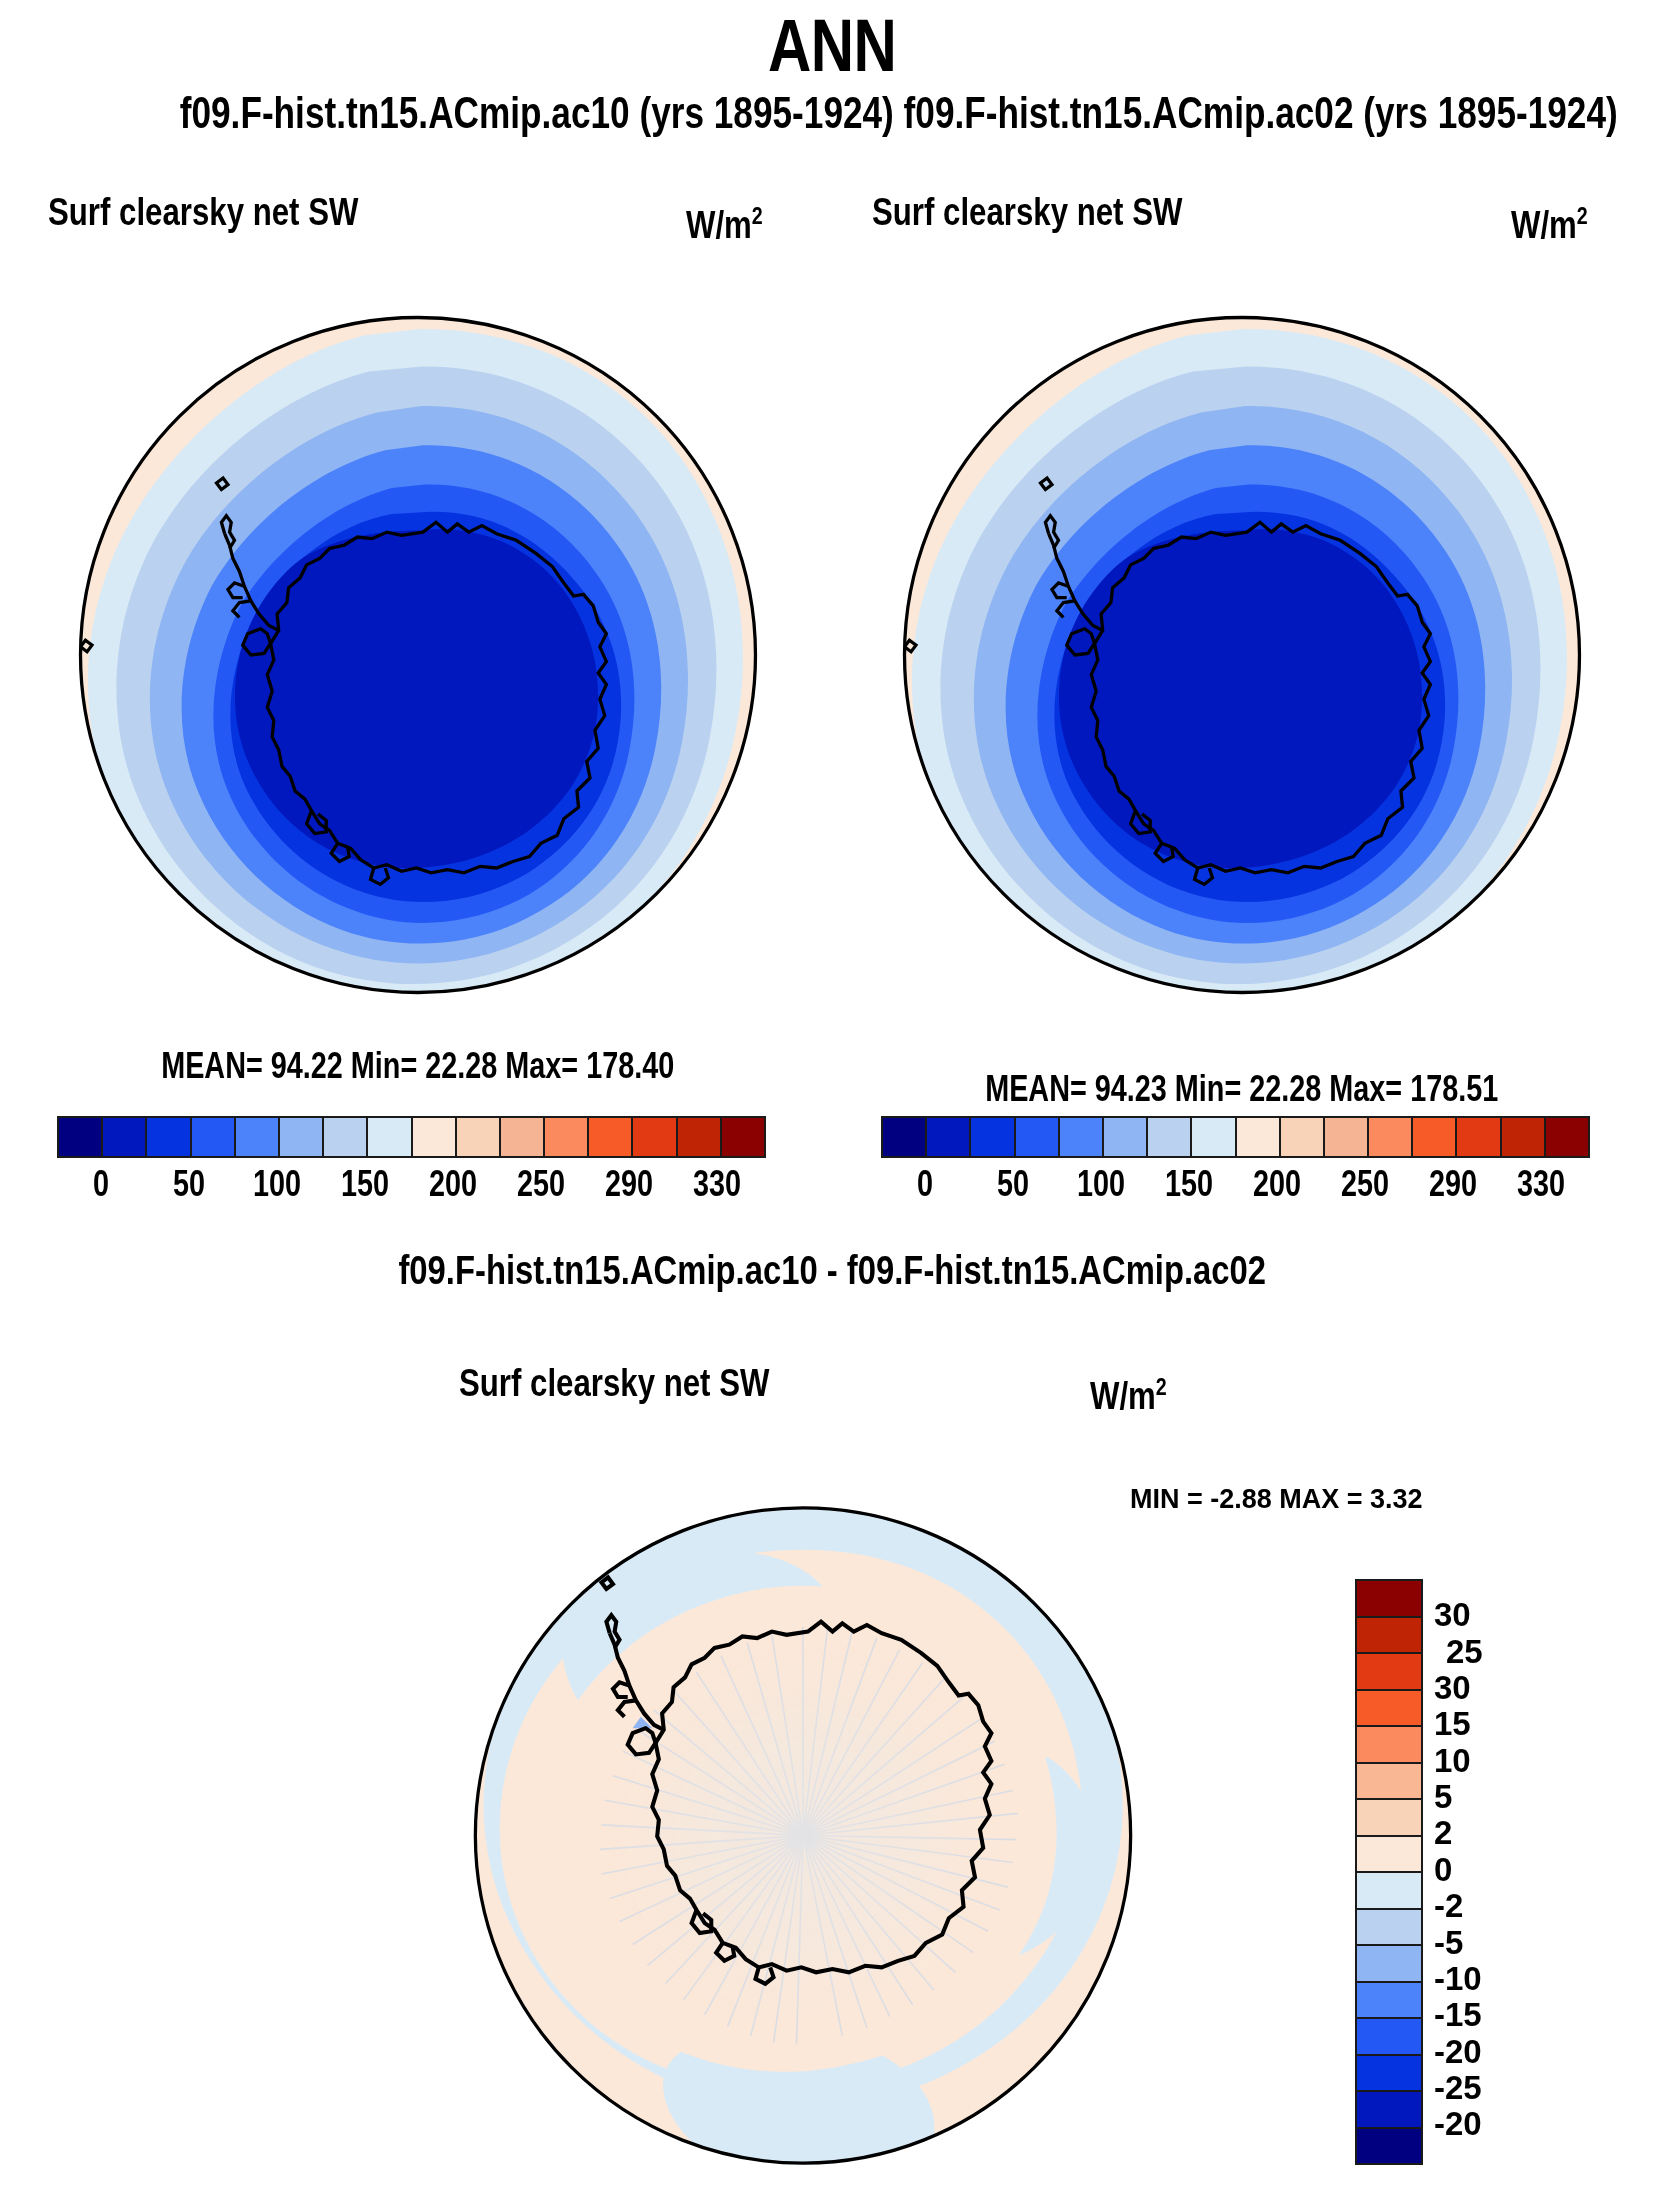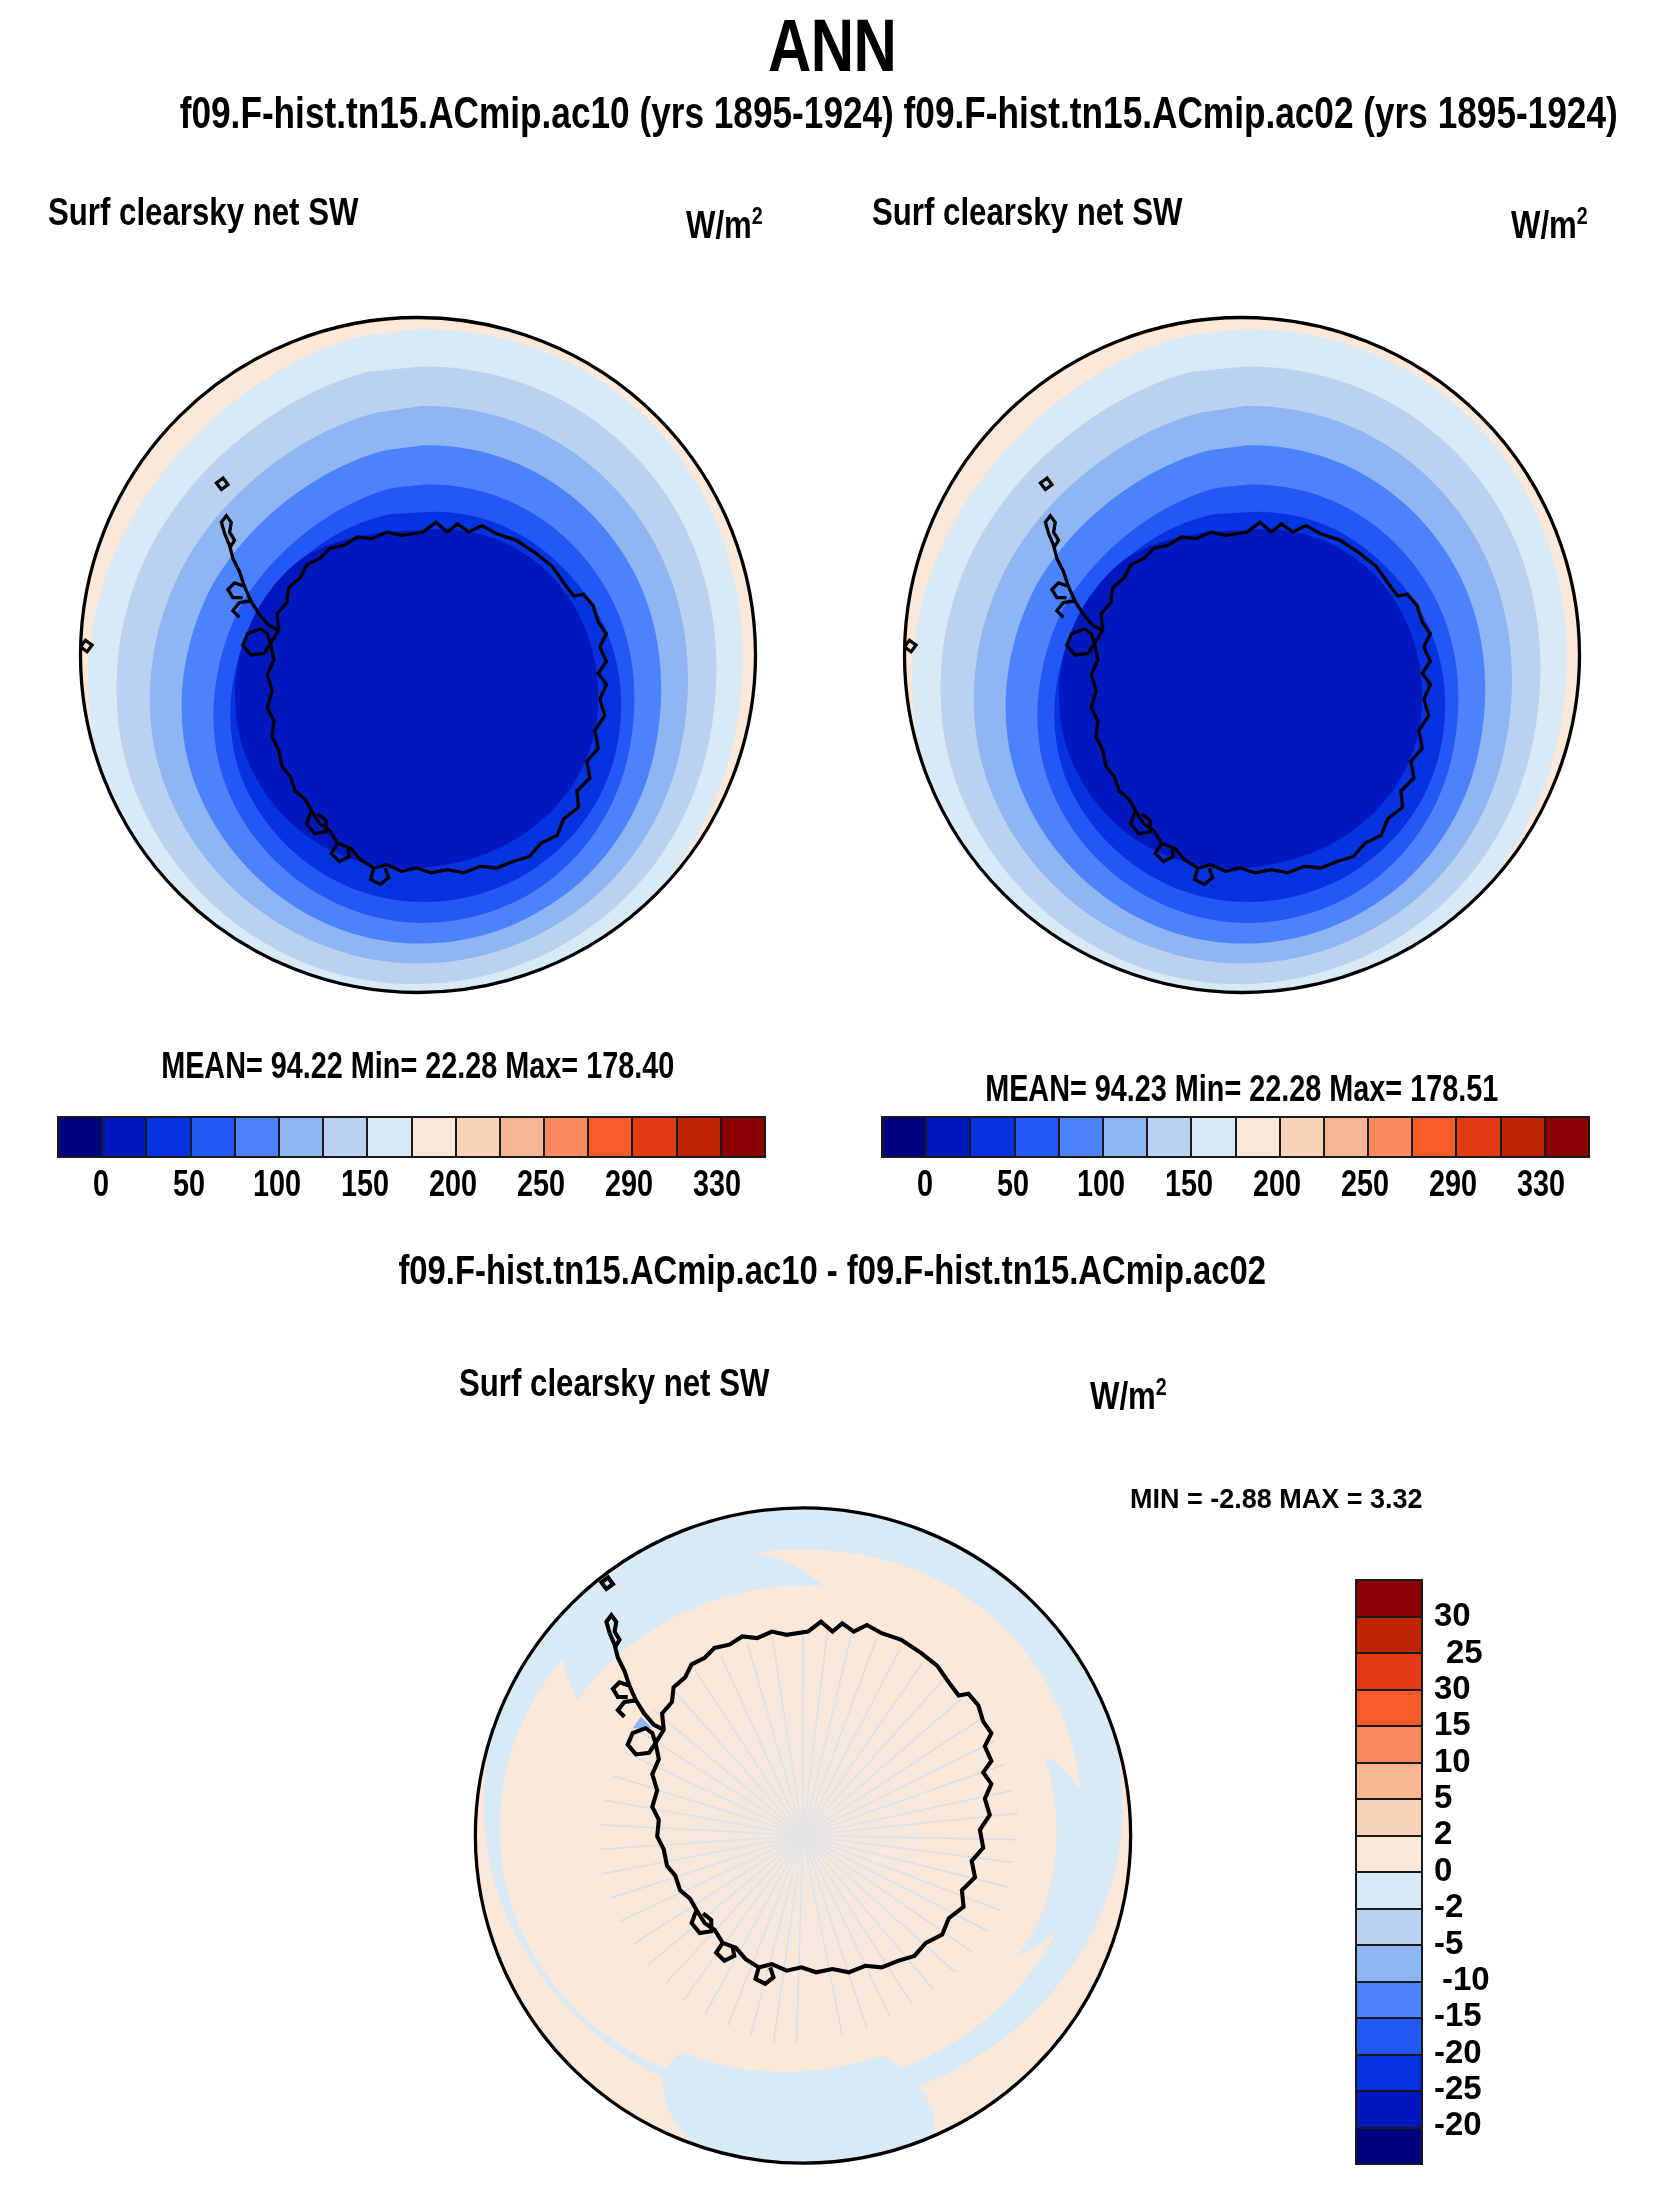--- a/index.html
+++ b/index.html
@@ -418,19 +418,19 @@
     <div class="vcl" style="top: 36px; left: 0px;">30</div>
     <div class="vcl" style="top: 73px; left: 12px;">25</div>
     <div class="vcl" style="top: 109px; left: 0px;">30</div>
     <div class="vcl" style="top: 145px; left: 0px;">15</div>
     <div class="vcl" style="top: 182px; left: 0px;">10</div>
     <div class="vcl" style="top: 218px; left: 0px;">5</div>
     <div class="vcl" style="top: 254px; left: 0px;">2</div>
     <div class="vcl" style="top: 291px; left: 0px;">0</div>
     <div class="vcl" style="top: 327px; left: 0px;">-2</div>
     <div class="vcl" style="top: 364px; left: 0px;">-5</div>
-    <div class="vcl" style="top: 400px; left: 0px; margin-left: 8px;">-10</div>
+    <div class="vcl" style="top: 400px; left: 0px;">-10</div>
     <div class="vcl" style="top: 436px; left: 0px;">-15</div>
     <div class="vcl" style="top: 473px; left: 0px;">-20</div>
     <div class="vcl" style="top: 509px; left: 0px;">-25</div>
     <div class="vcl" style="top: 545px; left: 0px;">-20</div>
   </div>
 
 
 </body></html>

